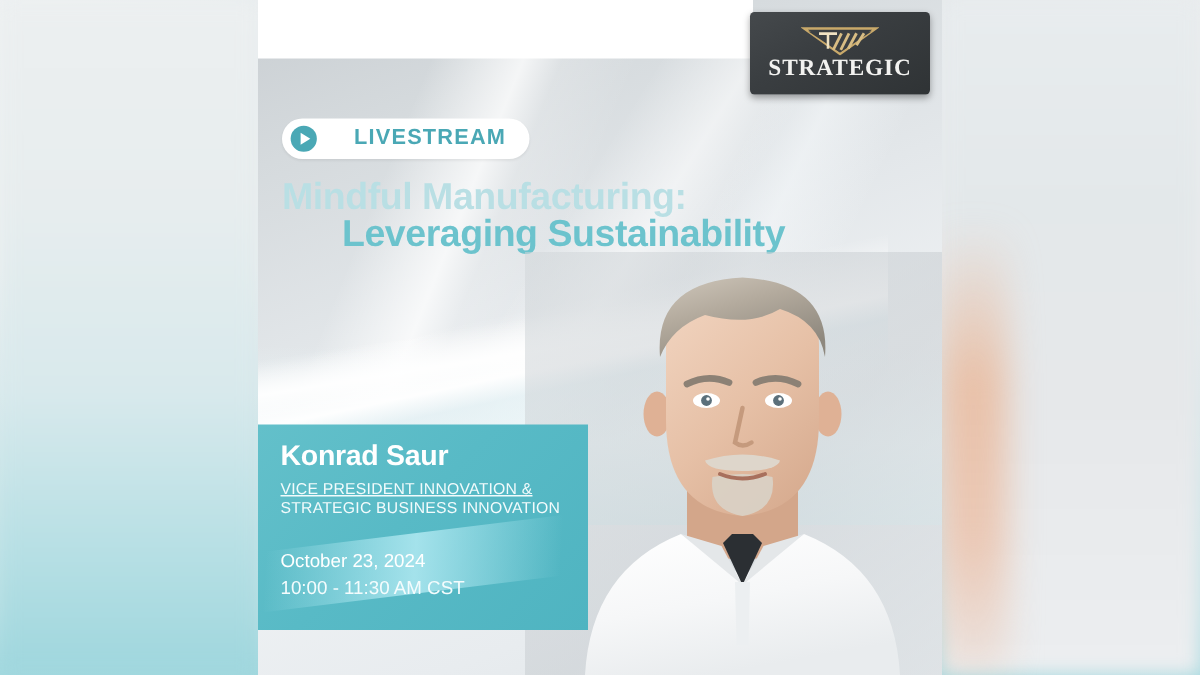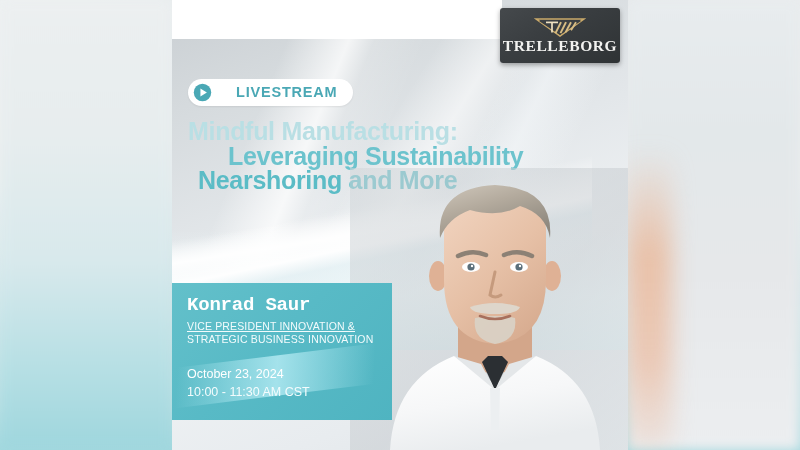--- a/index.html
+++ b/index.html
@@ -131,21 +131,21 @@
   }
   #panel-shine {
     position:absolute; left:-20px; top:72px; width:260px; height:40px;
     background:linear-gradient(100deg, rgba(255,255,255,0) 10%,
       rgba(190,240,248,0.75) 48%, rgba(255,255,255,0) 85%);
     transform:rotate(-7deg);
   }
   #info-content { position:relative; padding:12px 0 0 15px; }
   #speaker-name {
     color:#ffffff; font-size:19px; font-weight:bold;
-    letter-spacing:-0.2px; line-height:1.1;font-family:Liberation Mono, monospace;
+    letter-spacing:-0.2px; line-height:1.1;
   }
   #speaker-title-1, #speaker-title-2 {
     color:#f2fbfc; font-size:10.5px; letter-spacing:0.15px;
     line-height:1.25;
   }
   #speaker-title-1 { margin-top:4px;text-decoration:underline; }
   #event-date {
     color:#ffffff; font-size:12.5px; font-weight:normal;
     margin-top:21px; line-height:1.25;
   }
@@ -194,21 +194,20 @@
     <svg id="play-circle-icon" viewBox="0 0 20 20">
       <circle cx="10" cy="10" r="9.2" fill="#4aa8b5"></circle>
       <polygon points="7.8,5.8 14.6,10 7.8,14.2" fill="#ffffff"></polygon>
     </svg>
     <span id="livestream-label">LIVESTREAM</span>
   </div>
 
   <div id="title-block">
     <div class="title-line" id="title-line-1">Mindful Manufacturing:</div>
     <div class="title-line" id="title-line-2">Leveraging Sustainability</div>
-    <div class="title-line" id="title-line-3">Nearshoring and More</div>
   </div>
 
   <svg id="portrait" viewBox="0 0 290 282" aria-hidden="true">
     <defs>
       <linearGradient id="pg-bg" x1="0" y1="0" x2="1" y2="1">
         <stop offset="0%" stop-color="#d2d7da"></stop>
         <stop offset="55%" stop-color="#c7ccd0"></stop>
         <stop offset="100%" stop-color="#dfe3e6"></stop>
       </linearGradient>
       <linearGradient id="pg-shirt" x1="0" y1="0" x2="0.4" y2="1">
@@ -290,16 +289,16 @@
         <line x1="27" y1="5.2" x2="21.5" y2="16.2"></line>
         <line x1="32" y1="5.2" x2="26.5" y2="16.2"></line>
         <line x1="37" y1="5.2" x2="31.5" y2="15.4"></line>
         <line x1="42" y1="5.2" x2="37" y2="13.2"></line>
       </g>
       <g stroke="#f0e2c2" stroke-width="1.7">
         <line x1="12" y1="5.4" x2="24" y2="5.4"></line>
         <line x1="18" y1="5.4" x2="18" y2="15.5"></line>
       </g>
     </svg>
-    <div id="logo-wordmark">TRELLEBORG</div>
+    <div id="logo-wordmark">STRATEGIC</div>
   </div>
 
 </div>
 
 </body></html>

